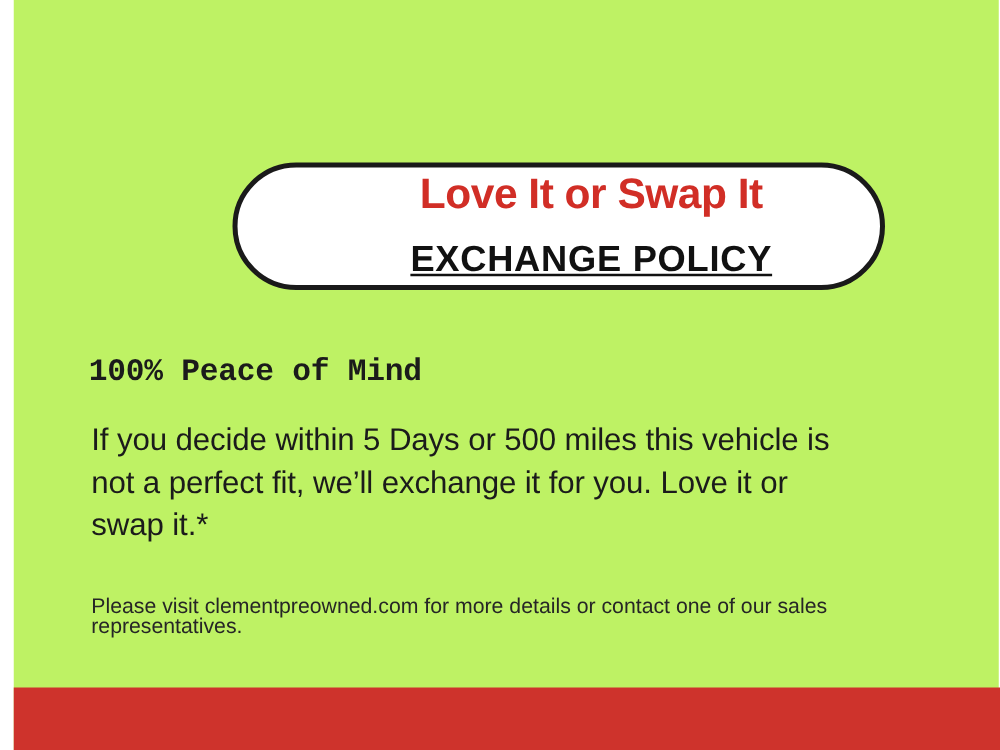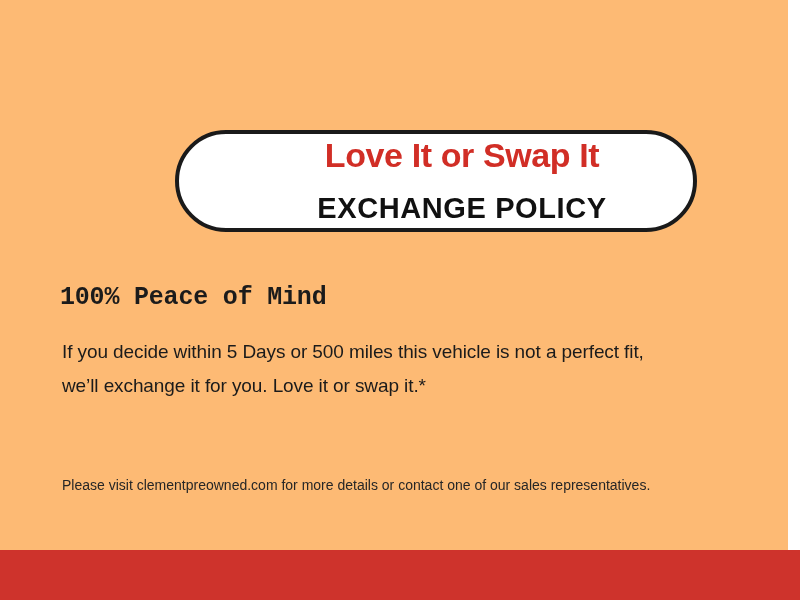--- a/index.html
+++ b/index.html
@@ -10,24 +10,24 @@
     width: 800px;
     height: 600px;
     background: #ffffff;
     font-family: "Liberation Sans", sans-serif;
     overflow: hidden;
     position: relative;
   }
 
   .promo-card {
     position: absolute;
-    left: 0; top: 0;
+    left: 11px; top: 0;
     width: 788px;
     height: 600px;
-    background: #fdba74;
+    background: #bef264;
   }
 
   
   .badge-block {
     position: absolute;
     left: 52px;
     top: 100px;
     width: 600px;
     height: 160px;
   }
@@ -69,20 +69,21 @@
 
   .headline-secondary {
     font-family: "Liberation Sans", sans-serif;
     font-weight: bold;
     font-size: 29px;
     color: #111111;
     letter-spacing: 0.6px;
     line-height: 1.05;
     margin-top: 20px;
     white-space: nowrap;
+    text-decoration: underline;
   }
 
   .cycle-logo {
     position: absolute;
     left: 0px;
     top: 0px;
     width: 160px;
     height: 160px;
     z-index: 6;
   }
@@ -100,34 +101,34 @@
     letter-spacing: -0.2px;
   }
 
   .body-copy {
     position: absolute;
     left: 62px;
     top: 335px;
     width: 615px;
     font-family: "Liberation Sans", sans-serif;
     font-weight: normal;
-    font-size: 19px;
+    font-size: 25px;
     line-height: 34px;
     color: #1b1b1b;
     letter-spacing: -0.1px;
   }
 
   .fine-print {
     position: absolute;
     left: 62px;
     top: 477px;
     width: 680px;
     font-family: "Liberation Sans", sans-serif;
     font-weight: normal;
-    font-size: 14px;
+    font-size: 17px;
     line-height: 16px;
     color: #262626;
   }
 
   .bottom-bar {
     position: absolute;
     left: 0;
     top: 550px;
     width: 800px;
     height: 50px;

